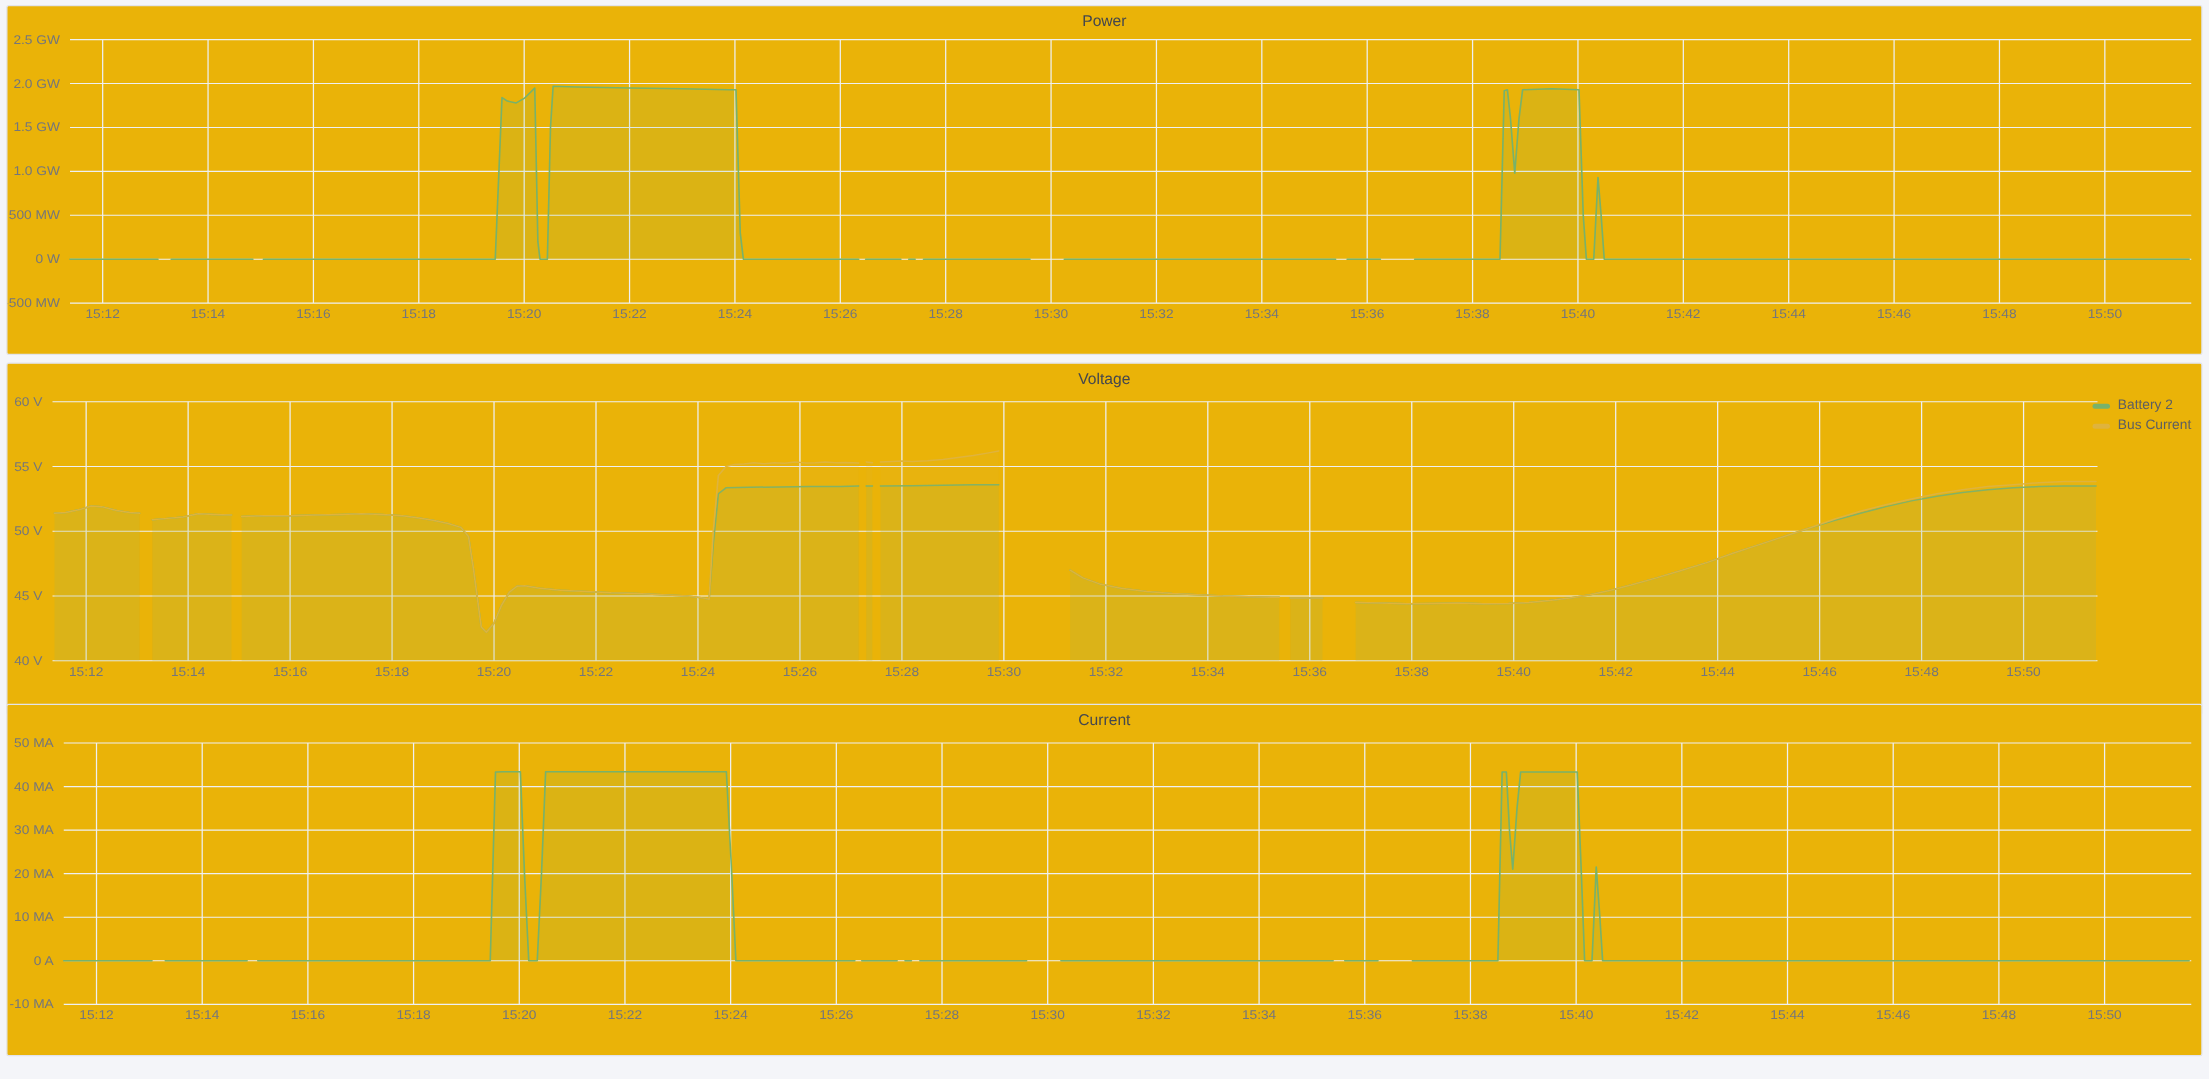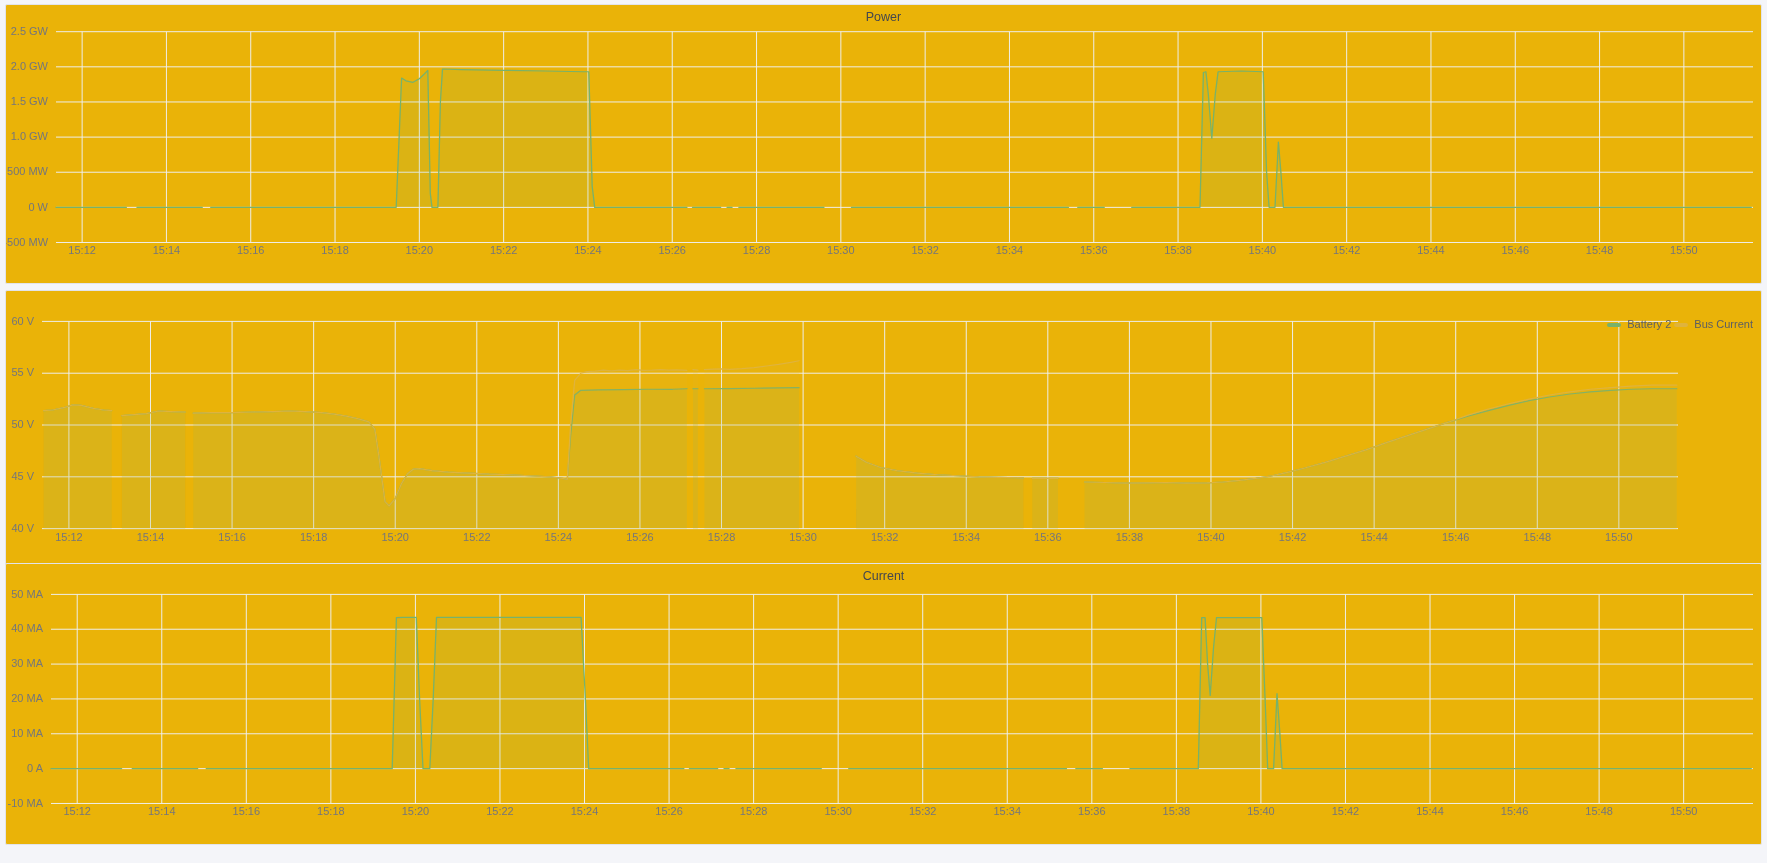--- a/index.html
+++ b/index.html
@@ -15,21 +15,21 @@
   }
   .panel-title{
     margin:0;padding-top:5px;height:22px;
     text-align:center;font-size:12.5px;font-weight:500;color:#44474e;
     cursor:pointer;
   }
   svg.chart{position:absolute;left:0;top:0;width:100%;height:100%;display:block;}
   .chart-tick{font-size:11px;fill:#74767c;}
   .legend{
     position:absolute;top:27px;right:8px;z-index:3;
-    display:flex;gap:3px;
+    display:flex;flex-direction:column;gap:3px;
   }
   .legend-item{display:flex;align-items:center;gap:6px;cursor:pointer;}
   .legend-item .swatch{display:inline-block;width:14px;height:4px;border-radius:2px;}
   .legend-item .lbl{font-size:11px;color:#5c5e63;line-height:13px;}
 </style>
 </head>
 <body>
 
 <section class="panel" id="panel-0" style="top:4px;height:280px;">
   <h2 class="panel-title">Power</h2>
@@ -107,20 +107,21 @@
         <path d="M845.4,219.8 L1062.5,219.8" fill="none" stroke="#77b26b" stroke-width="1.3" stroke-linejoin="round" stroke-linecap="round"></path>
         <path d="M1071.7,219.8 L1071.7,219.8 L1098.3,219.8 L1098.3,219.8 Z" fill="rgba(119,178,107,0.12)" stroke="none"></path>
         <path d="M1071.7,219.8 L1098.3,219.8" fill="none" stroke="#77b26b" stroke-width="1.3" stroke-linejoin="round" stroke-linecap="round"></path>
         <path d="M1125.7,219.8 L1125.7,219.8 L1194.0,219.8 L1197.4,73.3 L1199.9,72.5 L1202.4,97.7 L1205.8,145.0 L1209.2,97.7 L1212.1,72.5 L1235.3,71.7 L1257.2,72.5 L1260.6,181.7 L1263.1,219.8 L1269.0,219.8 L1272.4,148.8 L1274.9,181.7 L1277.4,219.8 L1382.8,219.8 L1509.3,219.8 L1635.7,219.8 L1745.3,219.8 L1745.3,219.8 Z" fill="rgba(119,178,107,0.12)" stroke="none"></path>
         <path d="M1125.7,219.8 L1194.0,219.8 L1197.4,73.3 L1199.9,72.5 L1202.4,97.7 L1205.8,145.0 L1209.2,97.7 L1212.1,72.5 L1235.3,71.7 L1257.2,72.5 L1260.6,181.7 L1263.1,219.8 L1269.0,219.8 L1272.4,148.8 L1274.9,181.7 L1277.4,219.8 L1382.8,219.8 L1509.3,219.8 L1635.7,219.8 L1745.3,219.8" fill="none" stroke="#77b26b" stroke-width="1.3" stroke-linejoin="round" stroke-linecap="round"></path>
       </g>
     </svg>
 </section>
 
 <section class="panel" id="panel-1" style="top:290px;height:282px;">
+  <h2 class="panel-title">Voltage</h2>
   <svg class="chart" viewBox="0 0 1755 304" preserveAspectRatio="none">
       <g>
         <line x1="62.91997008227375" y1="33" x2="62.91997008227375" y2="258" stroke="#eef0f3" stroke-width="1"></line>
         <text x="62.91997008227375" y="271" text-anchor="middle" class="chart-tick">15:12</text>
         <line x1="144.4956369982548" y1="33" x2="144.4956369982548" y2="258" stroke="#eef0f3" stroke-width="1"></line>
         <text x="144.4956369982548" y="271" text-anchor="middle" class="chart-tick">15:14</text>
         <line x1="226.07130391423587" y1="33" x2="226.07130391423587" y2="258" stroke="#eef0f3" stroke-width="1"></line>
         <text x="226.07130391423587" y="271" text-anchor="middle" class="chart-tick">15:16</text>
         <line x1="307.6469708302169" y1="33" x2="307.6469708302169" y2="258" stroke="#eef0f3" stroke-width="1"></line>
         <text x="307.6469708302169" y="271" text-anchor="middle" class="chart-tick">15:18</text>

